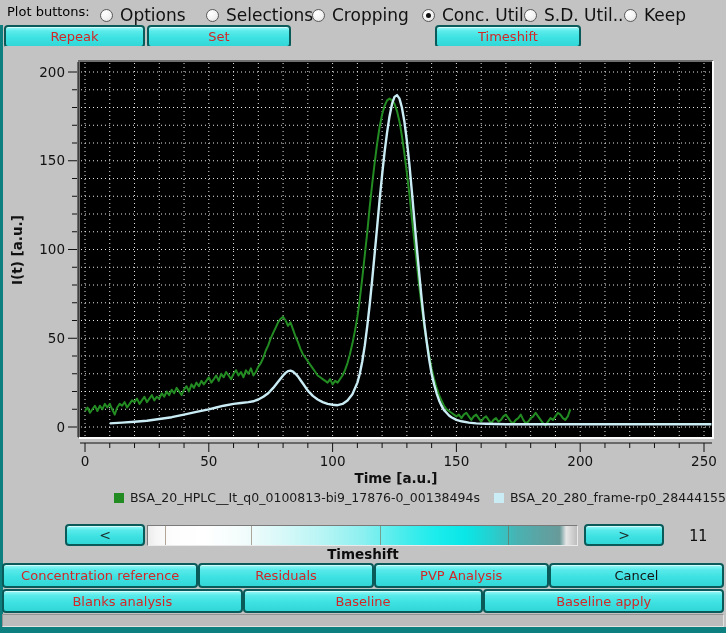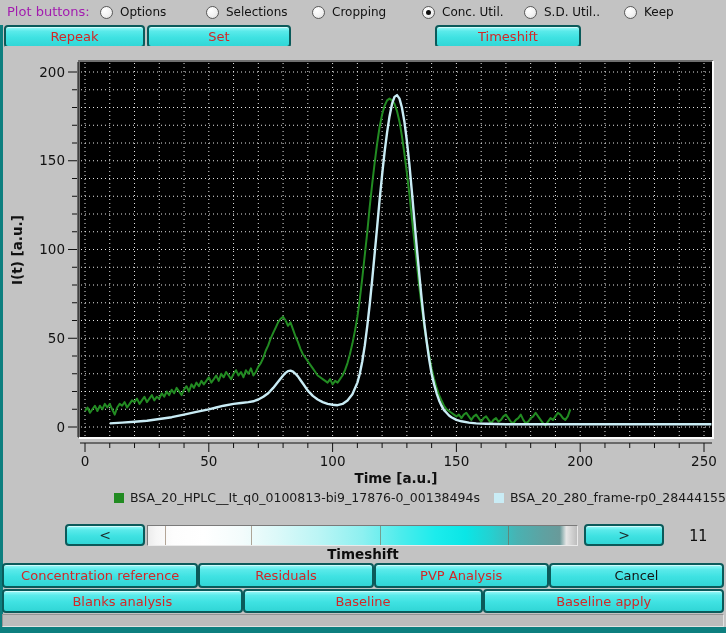--- a/index.html
+++ b/index.html
@@ -12,28 +12,28 @@
     width:726px;height:633px;overflow:hidden;position:relative;
     background:var(--teal);
     font-family:"DejaVu Sans","Liberation Sans",sans-serif;
     -webkit-font-smoothing:antialiased;
   }
   #window{position:absolute;inset:0;}
   .gray-top{position:absolute;left:0;top:0;width:726px;height:25px;background:var(--panel);}
   .gray-main{position:absolute;left:3px;top:25px;width:723px;height:602px;background:var(--panel);}
 
   
-  .pb-label{position:absolute;left:7px;top:4px;font-size:13px;color:#a21caf;}
+  .pb-label{position:absolute;left:7px;top:4px;font-size:13px;color:#000000;}
   .radio{position:absolute;top:5px;display:flex;align-items:center;gap:7px;cursor:default;}
   .radio .circle{width:13px;height:13px;border-radius:50%;
     background:radial-gradient(circle at 35% 30%,#ffffff 0%,#f2f2f2 55%,#d6d6d6 100%);
     border:1px solid #5a5a5a;position:relative;flex:0 0 auto;}
   .radio .dot{display:none;position:absolute;left:3px;top:3px;width:5px;height:5px;border-radius:50%;background:#101010;}
   .radio.checked .dot{display:block;}
-  .radio .rlabel{font-size:12px;color:#111;white-space:nowrap;}
+  .radio .rlabel{font-size:17px;color:#111;white-space:nowrap;}
 
   
   .cbtn{
     background:linear-gradient(180deg,#9df8f8 0%,#5aeaea 22%,var(--btn) 55%,#31d6d6 100%);
     border:2px solid var(--btn-border);border-radius:4px;color:var(--red);
     font-family:"DejaVu Sans","Liberation Sans",sans-serif;font-size:13px;
     display:flex;align-items:center;justify-content:center;padding:0 4px;
     box-shadow:inset 0 1px 0 rgba(255,255,255,.55);
     white-space:nowrap;cursor:pointer;
   }

